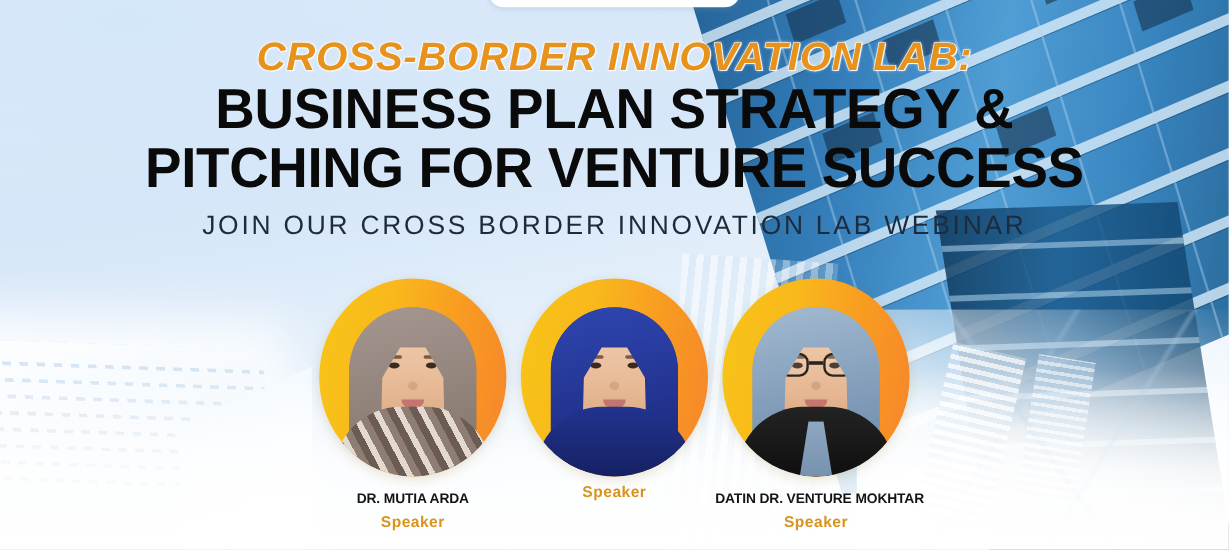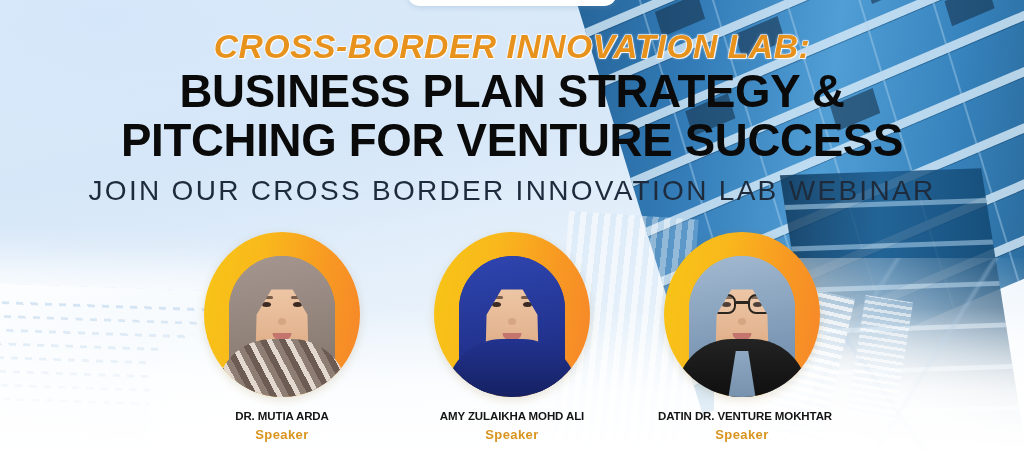--- a/index.html
+++ b/index.html
@@ -164,29 +164,29 @@
     line-height:49px;
     letter-spacing:-.3px;
     transform:scaleX(.97);
   }
   .headline .l1, .headline .l2 { display:block; white-space:nowrap; }
 
   .subline {
     position:absolute; top:175px; left:0; right:0;
     text-align:center;
     color:#1d2b3d;
-    font-size:28px;
+    font-size:22px;
     font-weight:400;
     letter-spacing:2.3px;
   }
 
   
   .speakers {
     position:absolute; top:232px; left:0; right:0;
-    display:flex; justify-content:center; gap:62px;
+    display:flex; justify-content:center; 
   }
   .speaker { width:168px; text-align:center; }
 
   .avatar {
     width:156px; height:165px; margin:0 auto;
     border-radius:50%;
     background:linear-gradient(100deg, #f7c516 0%, #f9b81c 35%, #f89a22 68%, #f6852a 100%);
     position:relative;
     overflow:hidden;
     box-shadow:0 3px 10px rgba(140,110,40,.18);
@@ -399,21 +399,20 @@
             <div class="brow l"></div>
               <div class="brow r"></div>
             <div class="eye l"></div>
               <div class="eye r"></div>
             <div class="nose"></div>
             <div class="mouth"></div>
             <div class="hijab-front"></div>
             <div class="shoulders"></div>
           </div>
         </div>
-        <div class="sp-name">AMY ZULAIKHA MOHD ALI</div>
         <div class="sp-role">Speaker</div>
       </div>
 
       <div class="speaker s3">
         <div class="avatar">
           <div class="portrait">
             <div class="hijab-back"></div>
             <div class="face"></div>
             <div class="brow l"></div>
               <div class="brow r"></div>

